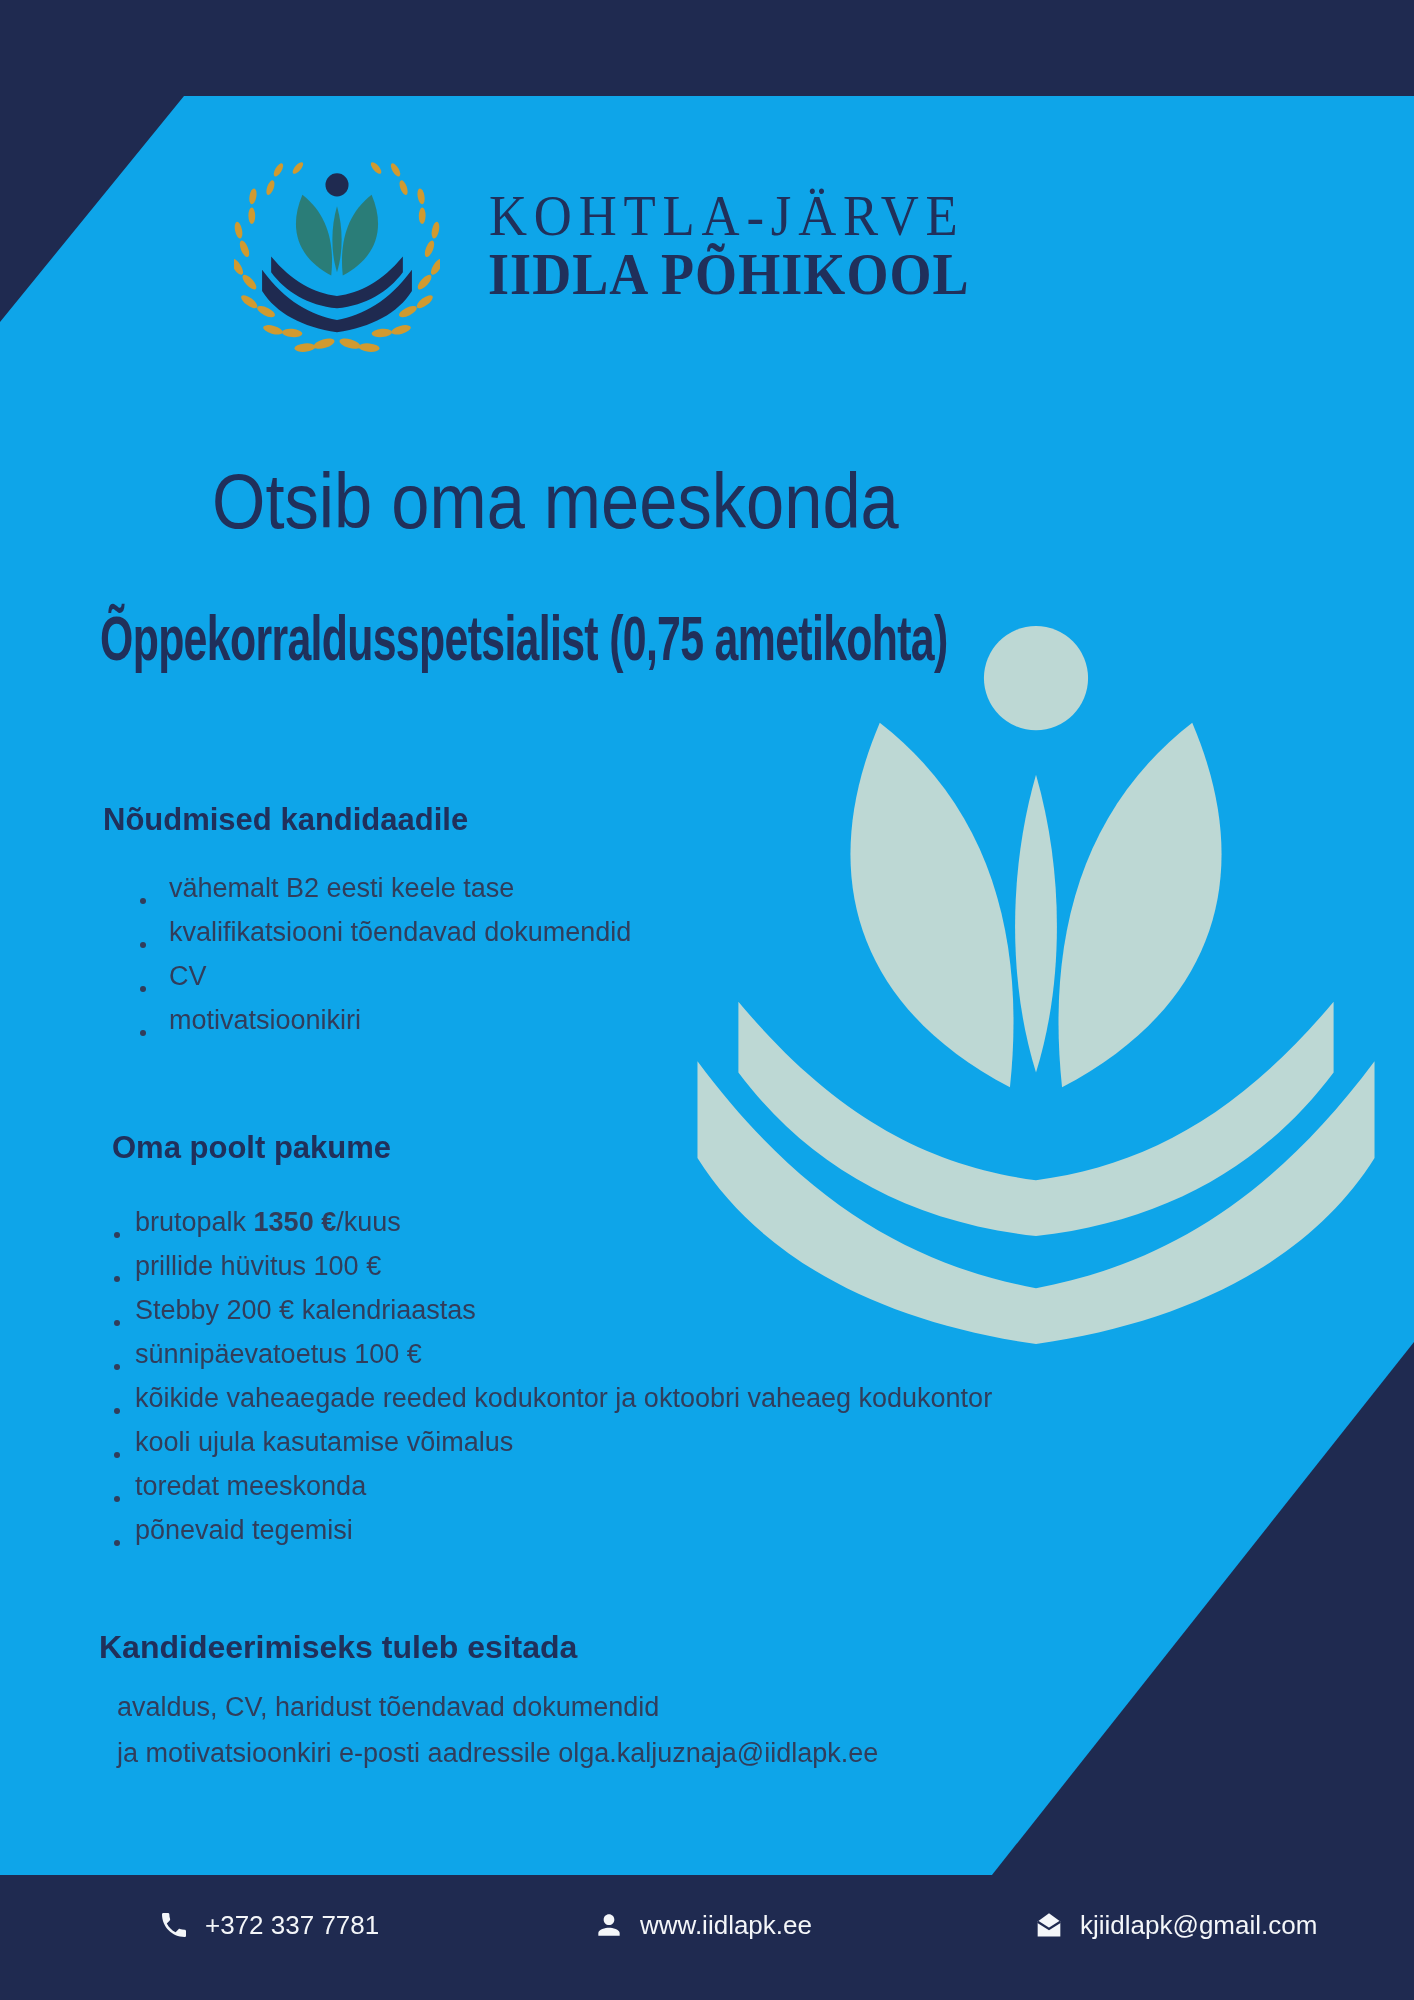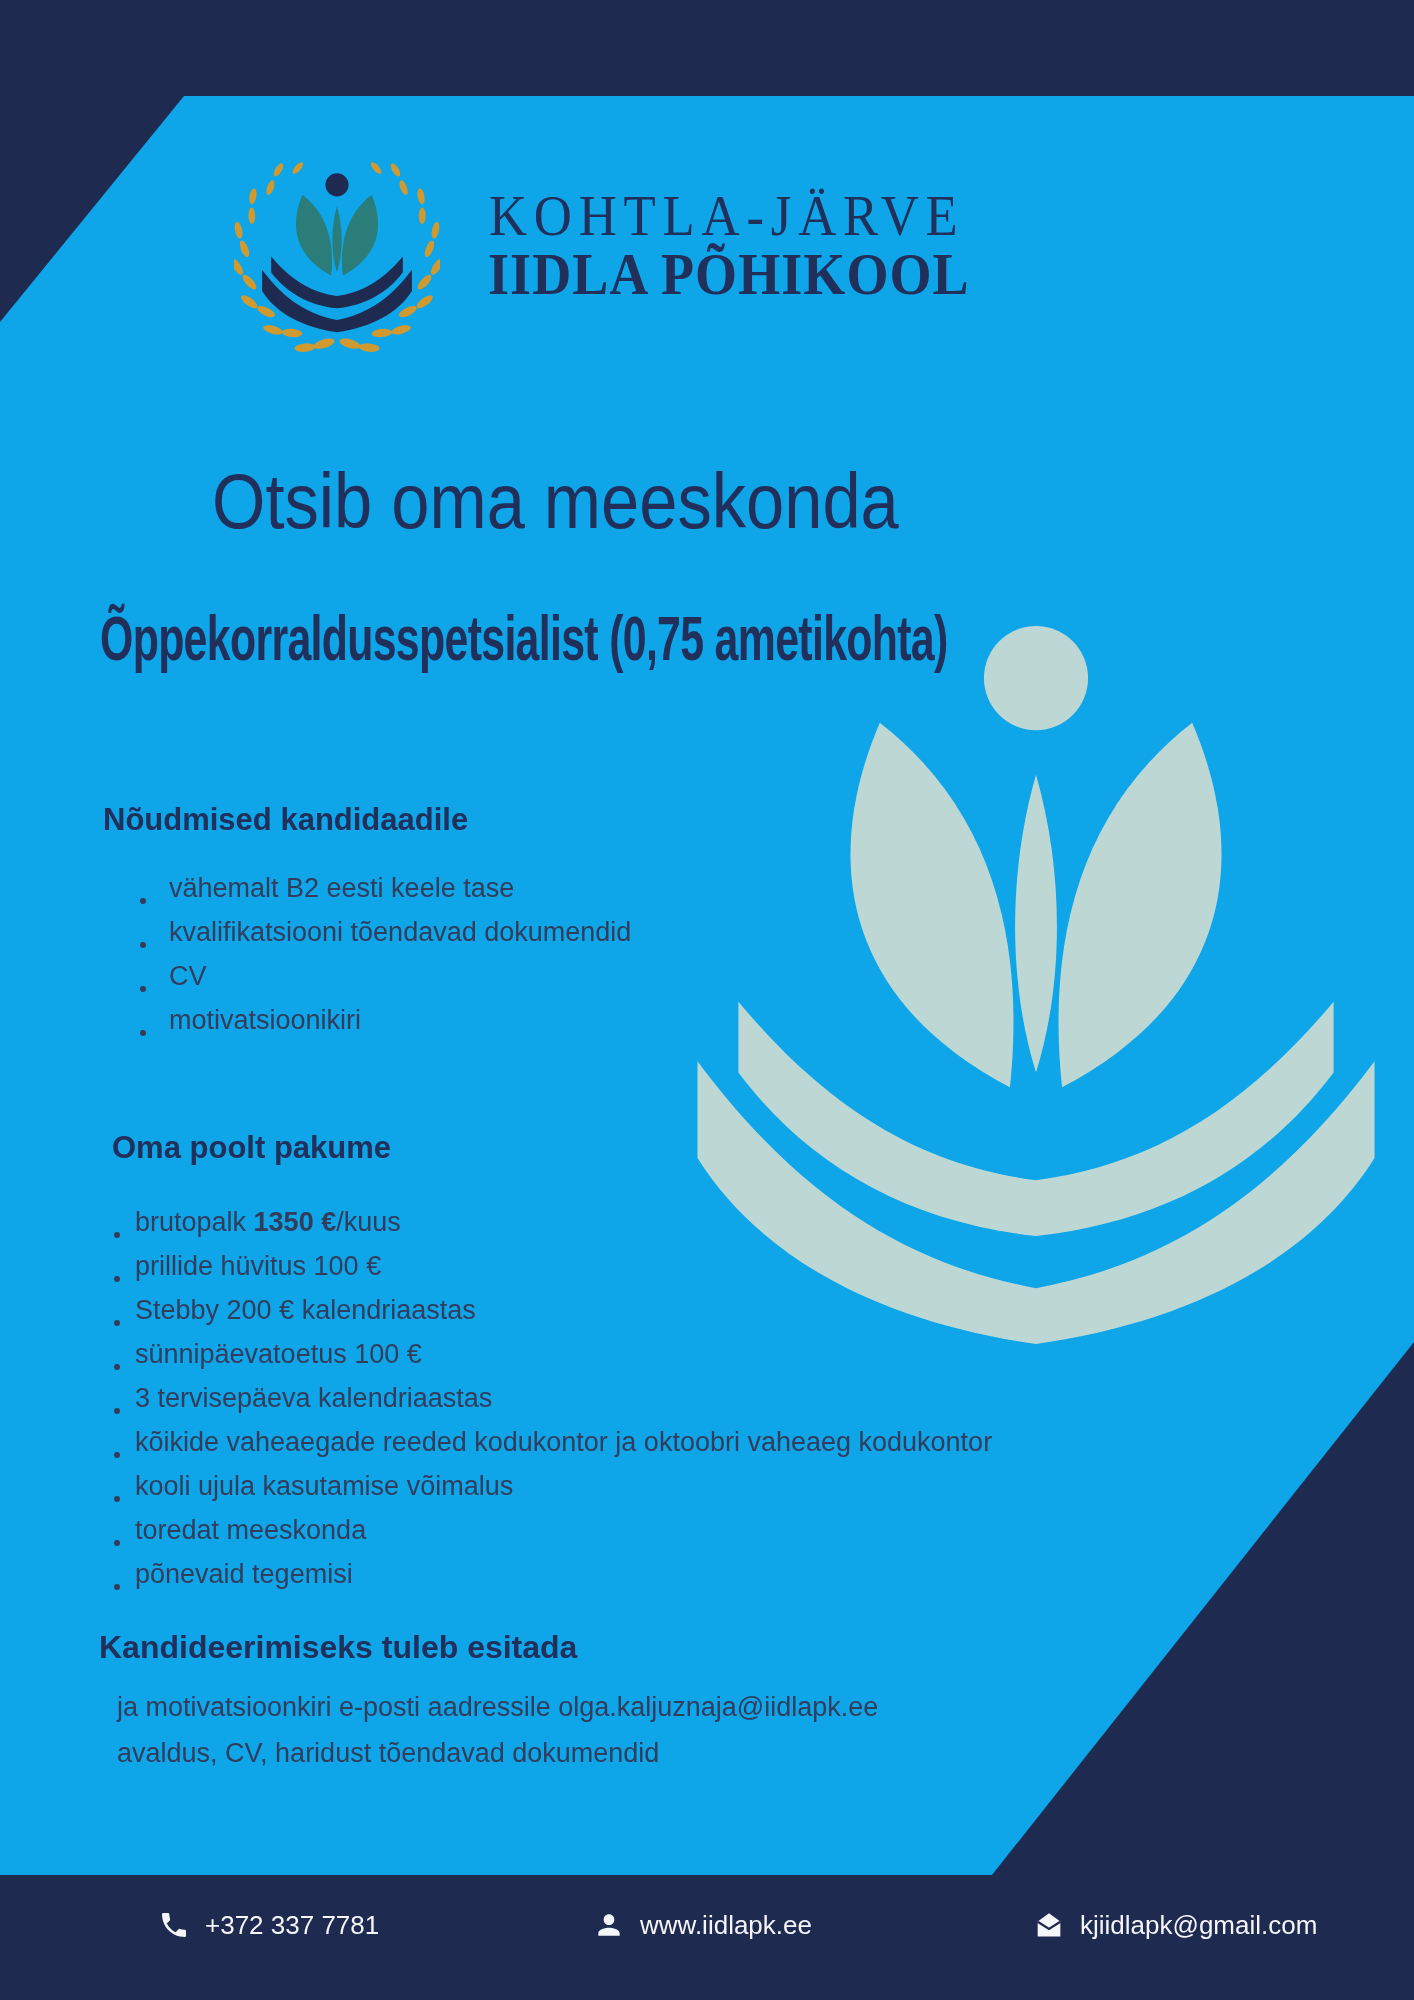--- a/index.html
+++ b/index.html
@@ -158,44 +158,40 @@
     <li>
         <span class="dot"></span>
         <span>Stebby 200 € kalendriaastas</span>
       </li>
     <li>
         <span class="dot"></span>
         <span>sünnipäevatoetus 100 €</span>
       </li>
     <li>
         <span class="dot"></span>
-        <span>3 tervisepäeva kalendriaastas</span>
-      </li>
-    <li>
-        <span class="dot"></span>
         <span>kõikide vaheaegade reeded kodukontor ja oktoobri vaheaeg kodukontor</span>
       </li>
     <li>
         <span class="dot"></span>
         <span>kooli ujula kasutamise võimalus</span>
       </li>
     <li>
         <span class="dot"></span>
         <span>toredat meeskonda</span>
       </li>
     <li>
         <span class="dot"></span>
         <span>põnevaid tegemisi</span>
       </li>
   </ul>
 
   <h3 class="sec-app">Kandideerimiseks tuleb esitada</h3>
   <p class="app-lines">
+    <span style="display:block">avaldus, CV, haridust tõendavad dokumendid</span>
     <span style="display:block">ja motivatsioonkiri e-posti aadressile olga.kaljuznaja@iidlapk.ee</span>
-    <span style="display:block">avaldus, CV, haridust tõendavad dokumendid</span>
   </p>
 
   <footer class="footer">
     <div class="contact c-phone">
       <svg viewBox="0 0 24 24" width="32" height="32" fill="var(--footer_text,#f4f6f9)">
         <path d="M6.62 10.79c1.44 2.83 3.76 5.14 6.59 6.59l2.2-2.2c.27-.27.67-.36 1.02-.24 1.12.37 2.33.57 3.57.57.55 0 1 .45 1 1V20c0 .55-.45 1-1 1-9.39 0-17-7.61-17-17 0-.55.45-1 1-1h3.5c.55 0 1 .45 1 1 0 1.25.2 2.45.57 3.57.11.35.03.74-.25 1.02l-2.2 2.2z"></path>
       </svg>
       <span>+372 337 7781</span>
     </div>
     <div class="contact c-web">

